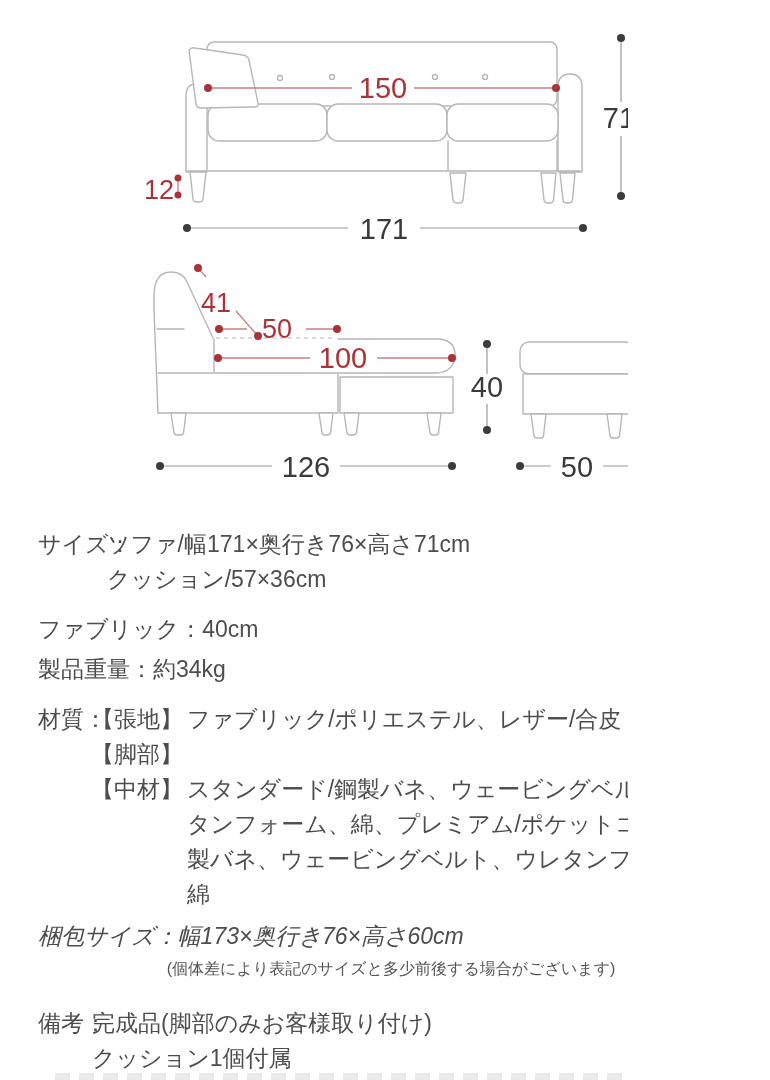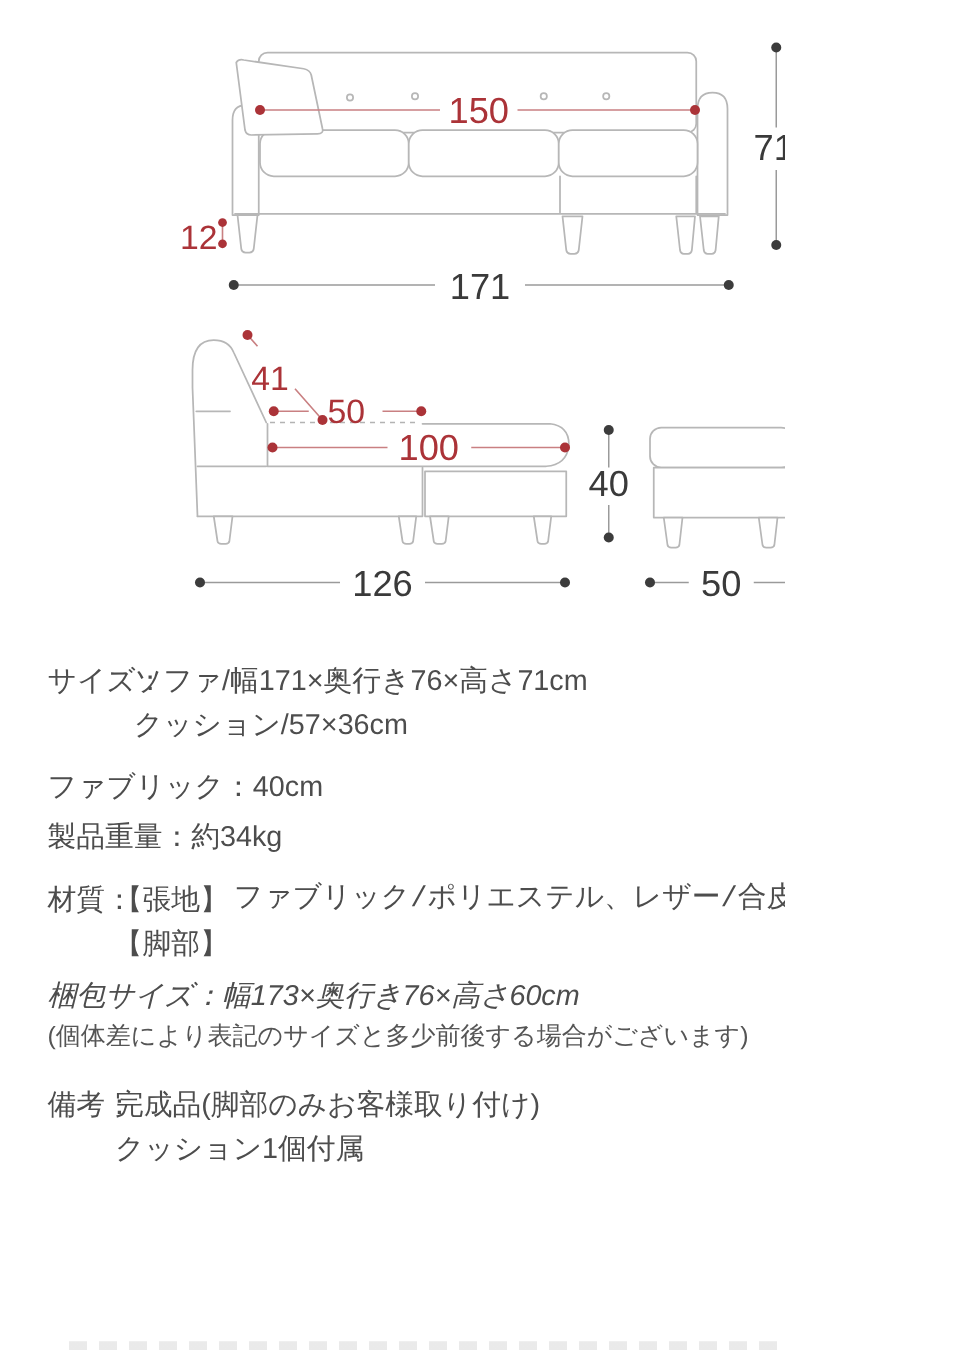--- a/index.html
+++ b/index.html
@@ -30,27 +30,27 @@
   #specs {
     position:absolute; left:38px; top:527px; width:706px;
     font-size:23px; line-height:35px; color:#4d4d4d;
   }
   .row { display:flex; align-items:flex-start; }
   .lbl { flex:0 0 auto; white-space:nowrap; }
   .w-size { width:69px; }
   .w-mat { width:53px; }
   .w-rem { width:54px; }
   .tag { flex:0 0 auto; width:96px; white-space:nowrap; }
-  .mtext { flex:1 1 auto;font-family:Liberation Mono, monospace; }
+  .mtext { flex:1 1 auto; }
   .vals { flex:1 1 auto; }
   .blk-seat { margin-top:15px; }
   .blk-weight { margin-top:5px; }
   .blk-mat { margin-top:15px; }
   .blk-pack { margin-top:7px;font-style:italic; }
-  .note { font-size:20px; line-height:30px; color:#555; }
+  .note { font-size:16px; line-height:30px; color:#555;text-align:center; }
   .blk-rem { margin-top:22px; }
   #bottom-cut {
     position:absolute; left:55px; top:1073px; width:670px; height:7px;
     background:repeating-linear-gradient(90deg,#d9d9d9 0 15px,transparent 15px 24px);
     opacity:.55;
   }
 </style>
 </head>
 <body>
 
@@ -197,20 +197,25 @@
 
     <div class="row blk-mat">
       <span class="lbl w-mat">材質：</span>
       <span class="tag">【張地】</span>
       <div class="mtext">ファブリック/ポリエステル、レザー/合皮</div>
     </div>
     <div class="row">
       <span class="lbl w-mat"></span>
       <span class="tag">【脚部】</span>
     </div>
+    <div class="row">
+      <span class="lbl w-mat"></span>
+      <span class="tag">【中材】</span>
+      <div class="mtext">スタンダード/鋼製バネ、ウェービングベルト、ウレタンフォーム、綿、プレミアム/ポケットコイル、鋼製バネ、ウェービングベルト、ウレタンフォーム、綿</div>
+    </div>
 
     <div class="blk-pack">梱包サイズ：幅173×奥行き76×高さ60cm</div>
     <div class="note">(個体差により表記のサイズと多少前後する場合がございます)</div>
 
     <div class="row blk-rem">
       <span class="lbl w-rem">備考：</span>
       <div class="vals">
         <div>完成品(脚部のみお客様取り付け)</div>
         <div>クッション1個付属</div>
       </div>

